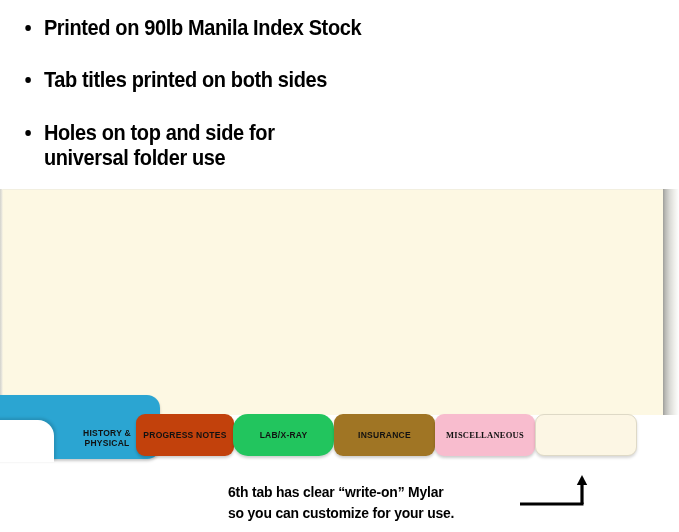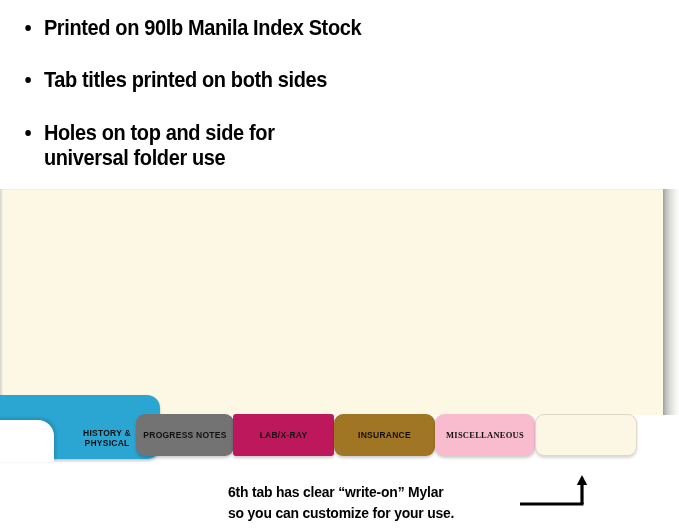--- a/index.html
+++ b/index.html
@@ -132,31 +132,31 @@
     background: #ffffff;
     border-top-right-radius: 16px;
     box-shadow: 2px -2px 3px rgba(0,0,0,0.13);
   }
 
   #tab-progress {
     left: 136px;
     top: 22px;
     width: 98px;
     height: 42px;
-    background: #737373;
+    background: #c2410c;
     border-radius: 9px;
     box-shadow: 0 2px 3px rgba(0,0,0,0.20);
   }
   #tab-lab {
     left: 233px;
     top: 22px;
     width: 101px;
     height: 42px;
-    background: #be185d;
-    border-radius: 3px;
+    background: #22c55e;
+    border-radius: 15px;
     box-shadow: 0 2px 3px rgba(0,0,0,0.20);
   }
   #tab-insurance {
     left: 334px;
     top: 22px;
     width: 101px;
     height: 42px;
     background: #A07524;
     border-radius: 9px;
     box-shadow: 0 2px 3px rgba(0,0,0,0.20);

